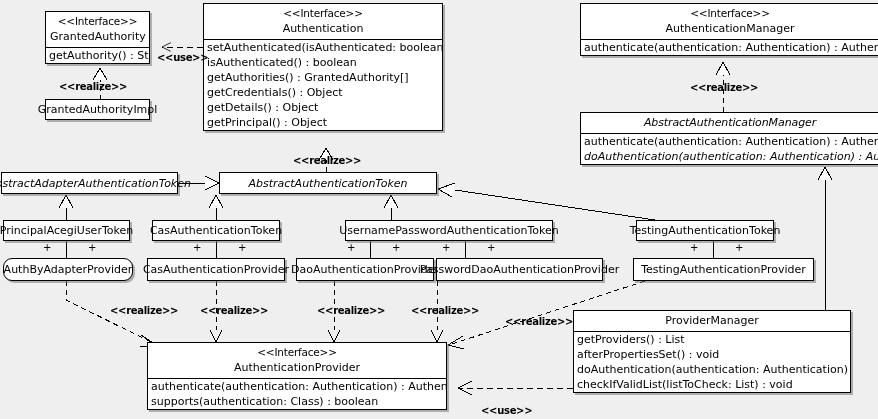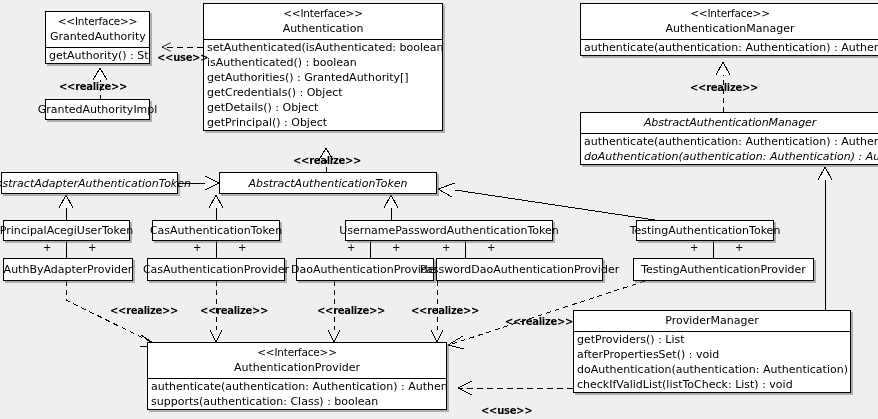--- a/index.html
+++ b/index.html
@@ -238,21 +238,21 @@
   <div class="cls simple" style="left:152px;top:220px;width:128px;height:21px;">
     <span class="nm">CasAuthenticationToken</span>
   </div>
   <div class="cls simple" style="left:345px;top:220px;width:208px;height:21px;">
     <span class="nm">UsernamePasswordAuthenticationToken</span>
   </div>
   <div class="cls simple" style="left:636px;top:220px;width:138px;height:21px;">
     <span class="nm">TestingAuthenticationToken</span>
   </div>
 
-  <div class="cls simple" style="left:3px;top:258px;width:130px;height:23px;">
+  <div class="cls simple" style="left:3px;top:258px;width:130px;height:23px;border-radius:9px;">
     <span class="nm">AuthByAdapterProvider</span>
   </div>
   <div class="cls simple" style="left:147px;top:258px;width:138px;height:23px;">
     <span class="nm">CasAuthenticationProvider</span>
   </div>
   <div class="cls simple" style="left:296px;top:258px;width:138px;height:23px;">
     <span class="nm">DaoAuthenticationProvider</span>
   </div>
   <div class="cls simple" style="left:436px;top:258px;width:167px;height:23px;">
     <span class="nm">PasswordDaoAuthenticationProvider</span>

